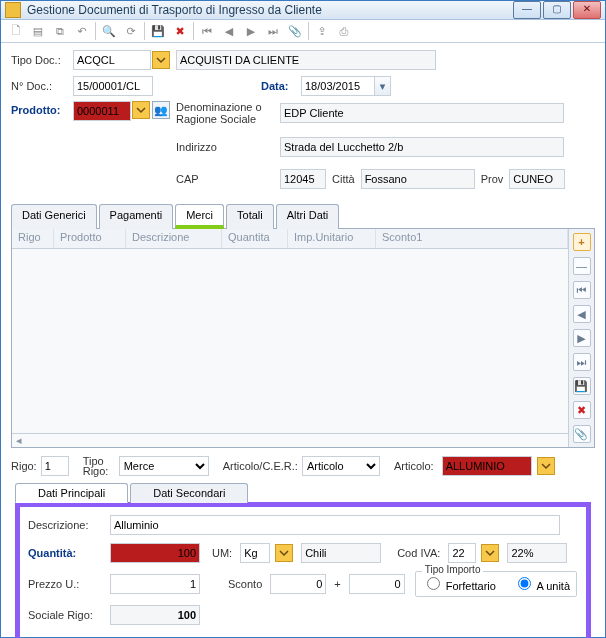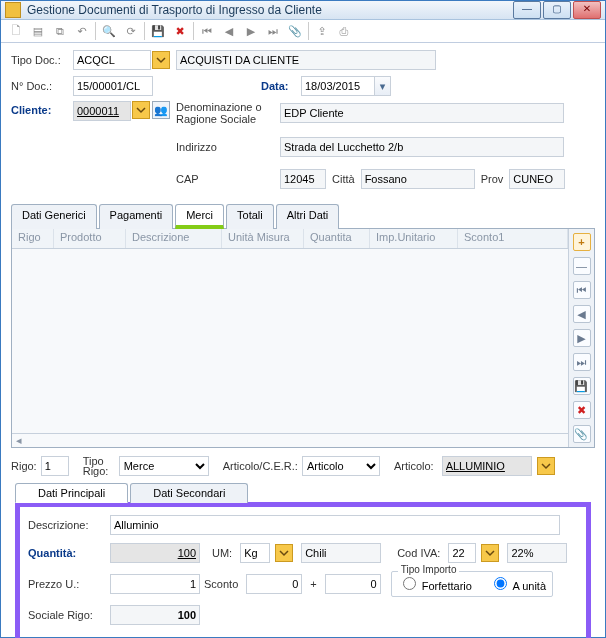--- a/index.html
+++ b/index.html
@@ -14,21 +14,21 @@
 .toolbar { height: 28px; border-bottom: 1px solid #c0cde0; display: flex; align-items: center; padding: 2px 6px; gap: 4px; }
 .tbtn { width: 18px; height: 18px; display: flex; align-items: center; justify-content: center; color: #888; }
 .tbtn.sep { width: 1px; background: #ccc; height: 18px; }
 .tbtn.blue { color: #2a62b8; }
 .tbtn.red { color: #d02020; }
 .form-area { padding: 6px 10px 4px 10px; }
 .row { display: flex; align-items: center; margin-bottom: 4px; min-height: 22px; }
 .lbl { color: #333; }
 .lbl.blue { color: #0a3a8a; font-weight: 600; }
 input[type=text], .inp { height: 20px; border: 1px solid #c8d0da; padding: 0 3px; background: #fff; }
-.inp.hl { background: #e5e5e5; text-decoration: underline; }
+.inp.hl { background: #b91c1c; }
 .inp.ro { background: #f4f6f8; }
 .lookup { width: 18px; height: 18px; background: #f7c84a; border: 1px solid #cc9a20; display: flex; align-items: center; justify-content: center; margin-left: 1px; }
 .lookup svg { width: 10px; height: 10px; }
 .people { width: 18px; height: 18px; border: 1px solid #9ab; background: #eef4fa; display: flex; align-items: center; justify-content: center; margin-left: 2px; }
 .tabs { display: flex; border-bottom: 1px solid #a0b0c2; margin: 6px 10px 0 10px; }
 .tab { padding: 4px 10px; border: 1px solid #a0b0c2; border-bottom: none; background: #eef2f7; margin-right: 2px; border-radius: 3px 3px 0 0; position: relative; top: 1px; }
 .tab.active { background: #fff; border-bottom: 4px solid #84cc16; }
 .grid-wrap { margin: 0 10px; border: 1px solid #a0b0c2; border-top: none; display: flex; height: 238px; }
 .grid { flex: 1; background: #f7f9fb; display: flex; flex-direction: column; }
 .grid-head { display: flex; height: 20px; border-bottom: 1px solid #c6d0dc; background: #f0f4f8; }
@@ -101,21 +101,21 @@
     </div>
     <div class="row">
       <div class="lbl" style="width:62px">N° Doc.:</div>
       <input class="inp" style="width: 80px;" value="15/00001/CL">
       <div style="width:108px"></div>
       <div class="lbl blue" style="width:40px">Data:</div>
       <input class="inp" style="width: 74px;" value="18/03/2015">
       <div class="dropdown-btn">▾</div>
     </div>
     <div class="row" style="align-items:flex-start">
-      <div class="lbl blue" style="width:62px;padding-top:3px">Cliente:</div>
+      <div class="lbl blue" style="width:62px;padding-top:3px">Prodotto:</div>
       <input class="inp hl" style="width: 58px;" value="0000011">
       <div class="lookup">
           <svg viewBox="0 0 10 10">
             <path d="M1 3 L5 7 L9 3" fill="none" stroke="#6a4a10" stroke-width="1.5"></path>
           </svg>
         </div>
       <div class="people">👥</div>
       <div style="width:6px"></div>
       <div style="display:flex;flex-direction:column;gap:12px">
         <div style="display:flex;align-items:center">
@@ -145,21 +145,20 @@
     <div class="tab">Totali</div>
     <div class="tab">Altri Dati</div>
   </div>
 
   <div class="grid-wrap">
     <div class="grid">
       <div class="grid-head">
         <div class="gh" style="width:42px">Rigo</div>
         <div class="gh" style="width:72px">Prodotto</div>
         <div class="gh" style="width:96px">Descrizione</div>
-        <div class="gh" style="width:82px">Unità Misura</div>
         <div class="gh" style="width:66px">Quantita</div>
         <div class="gh" style="width:88px">Imp.Unitario</div>
         <div class="gh" style="flex:1">Sconto1</div>
       </div>
       <div class="grid-body"></div>
       <div class="grid-foot">
           <span>◂</span>
         </div>
     </div>
     <div class="side-btns">
@@ -216,21 +215,21 @@
       <div class="lookup">
           <svg viewBox="0 0 10 10">
             <path d="M1 3 L5 7 L9 3" fill="none" stroke="#6a4a10" stroke-width="1.5"></path>
           </svg>
         </div>
       <input class="inp ro" style="width: 60px; margin-left: 4px;" readonly="" value="22%">
     </div>
     <div class="sp-row">
       <div class="lbl" style="width:78px">Prezzo U.:</div>
       <input class="inp ralign" style="width: 90px;" value="1">
-      <div class="lbl" style="margin-left:0">Sconto</div>
+      <div class="lbl" style="margin-left:24px">Sconto</div>
       <input class="inp ralign" style="width: 56px; margin-left: 4px;" value="0">
       <div class="lbl" style="margin:0 4px">+</div>
       <input class="inp ralign" style="width: 56px;" value="0">
       <div class="radio-group">
         <div class="legend">Tipo Importo</div>
         <label style="margin-right:14px"><input type="radio" name="ti" style=""> <span>Forfettario</span></label>
         <label><input type="radio" name="ti" checked="" style=""> <span>A unità</span></label>
       </div>
     </div>
     <div class="sp-row">

